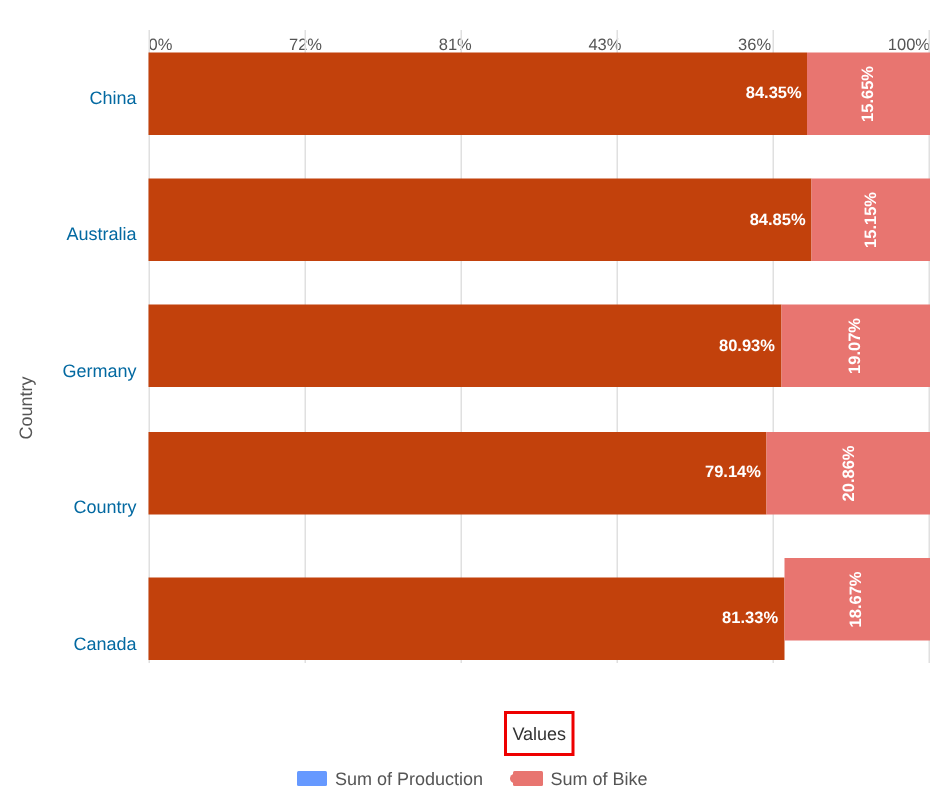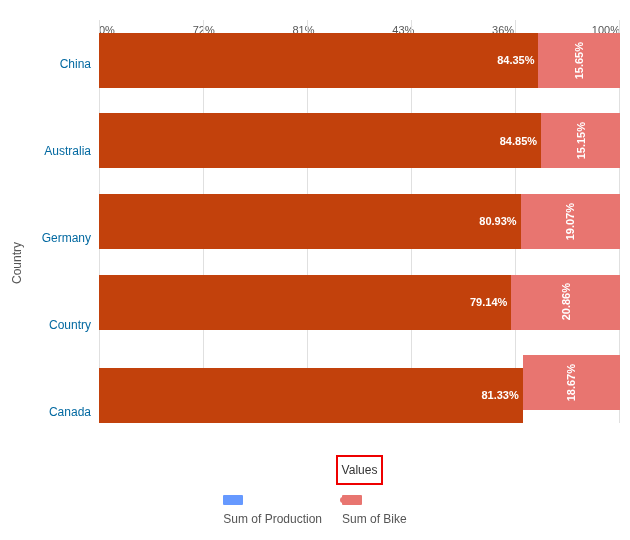--- a/index.html
+++ b/index.html
@@ -148,23 +148,22 @@
       display: flex;
       justify-content: center;
       align-items: center;
       gap: 20px;
       padding: 8px 0 4px 0;
       font-size: 12px;
       color: #555;
     }
     .legend-item {
       display: flex;
-      align-items: flex-start;
+      align-items: center;
       gap: 5px;
-      flex-direction: column;
     }
     .legend-icon {
       width: 20px;
       height: 14px;
       position: relative;
       display: flex;
       align-items: center;
       justify-content: center;
     }
     .legend-icon-prod {

